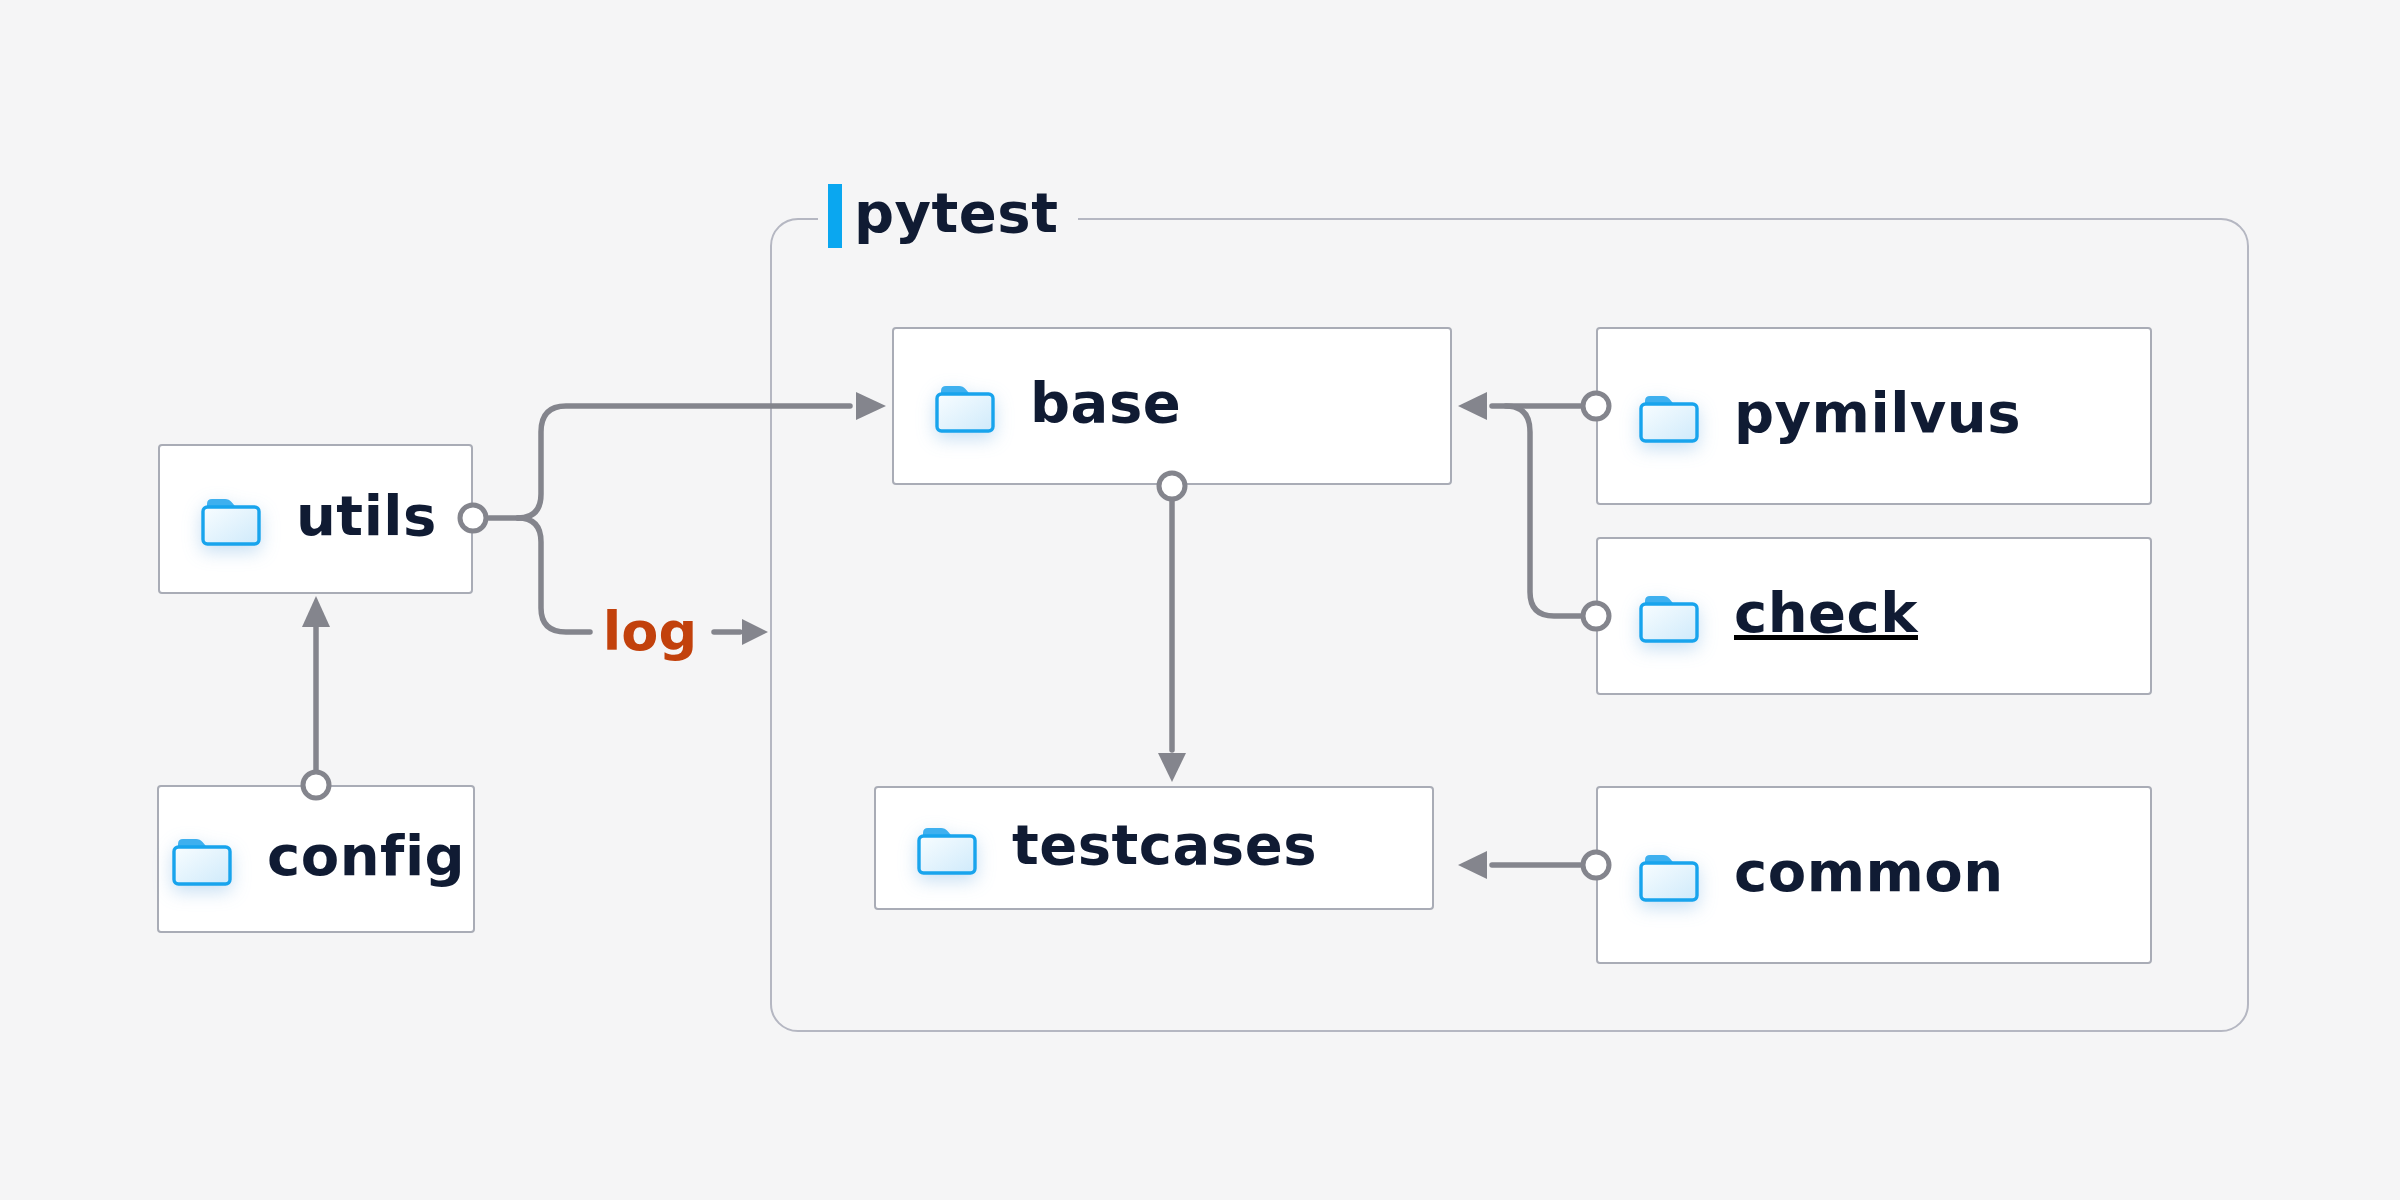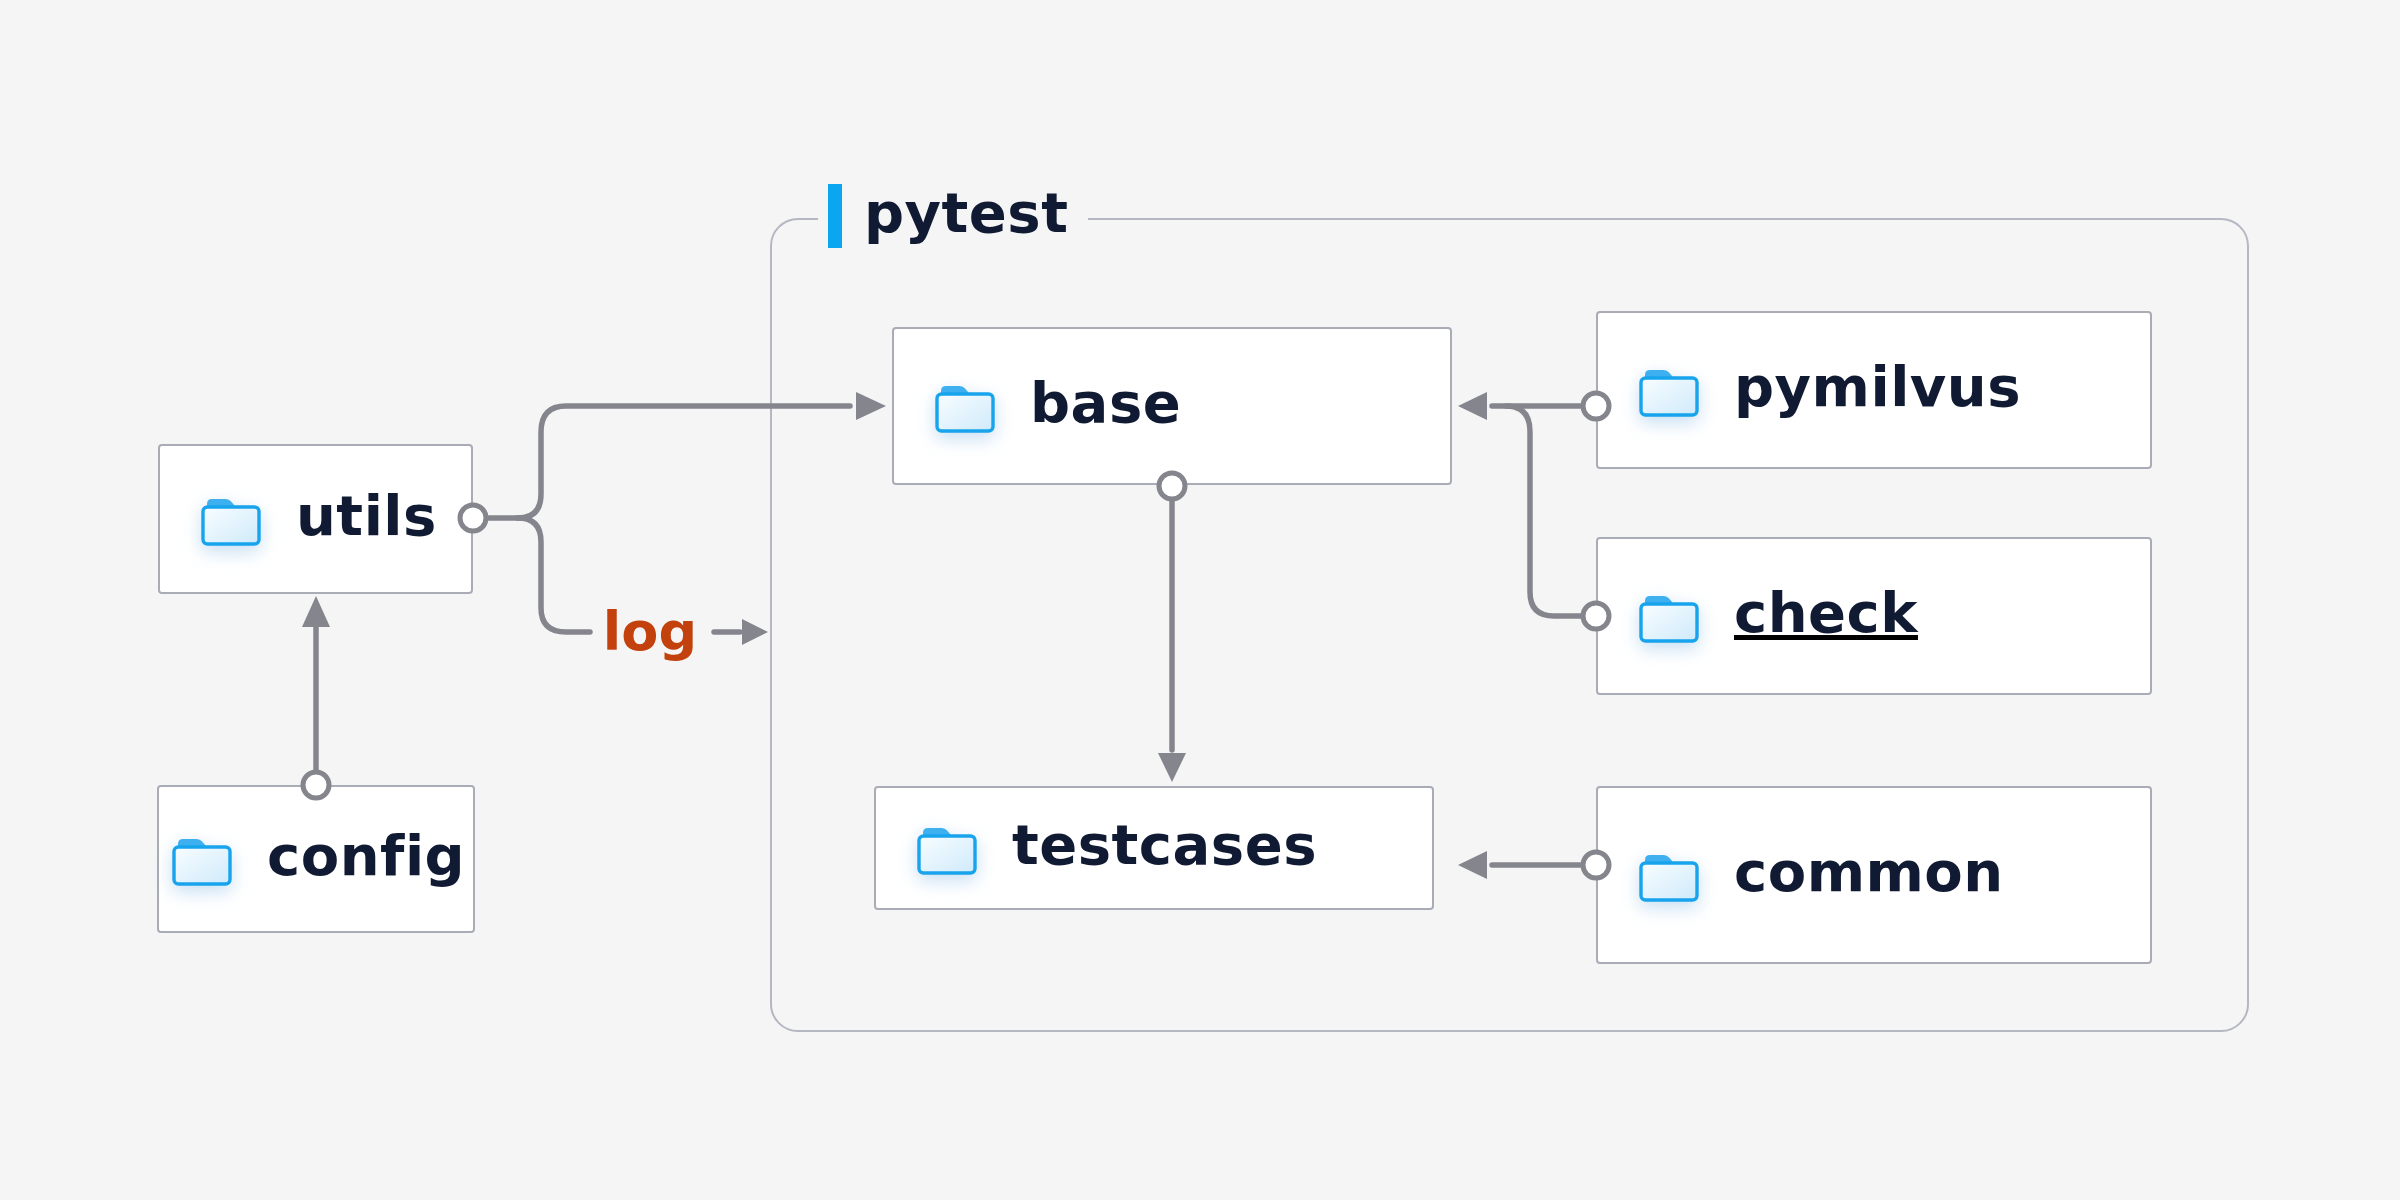--- a/index.html
+++ b/index.html
@@ -29,21 +29,21 @@
     background: transparent;
     z-index: 1;
   }
   .group-label {
     position: absolute;
     left: 818px;
     top: 176px;
     height: 80px;
     display: flex;
     align-items: center;
-    gap: 22px;
+    gap: 12px;
     background: #f5f5f6;
     padding: 0 20px 0 10px;
     z-index: 5;
   }
   .group-label .accent-bar {
     width: 14px;
     height: 64px;
     background: #0aa7f0;
   }
   .group-label .group-title {
@@ -77,21 +77,21 @@
   .folder {
     width: 66px;
     height: 58px;
     flex: 0 0 auto;
     filter: drop-shadow(0px 6px 9px rgba(70, 150, 215, 0.30));
   }
   
   .n-utils     { left: 158px;  top: 444px; width: 315px; height: 150px; }
   .n-config    { left: 157px;  top: 785px; width: 318px; height: 148px; padding-left: 10px; }
   .n-base      { left: 892px;  top: 327px; width: 560px; height: 158px; }
-  .n-pymilvus  { left: 1596px; top: 311px; width: 556px; height: 158px; }
+  .n-pymilvus  { left: 1596px; top: 327px; width: 556px; height: 178px; }
   .n-check     { left: 1596px; top: 537px; width: 556px; height: 158px; text-decoration: underline; }
   .n-testcases { left: 874px;  top: 786px; width: 560px; height: 124px; }
   .n-common    { left: 1596px; top: 786px; width: 556px; height: 178px; }
 
   svg.edges {
     position: absolute;
     left: 0;
     top: 0;
     width: 2400px;
     height: 1200px;

